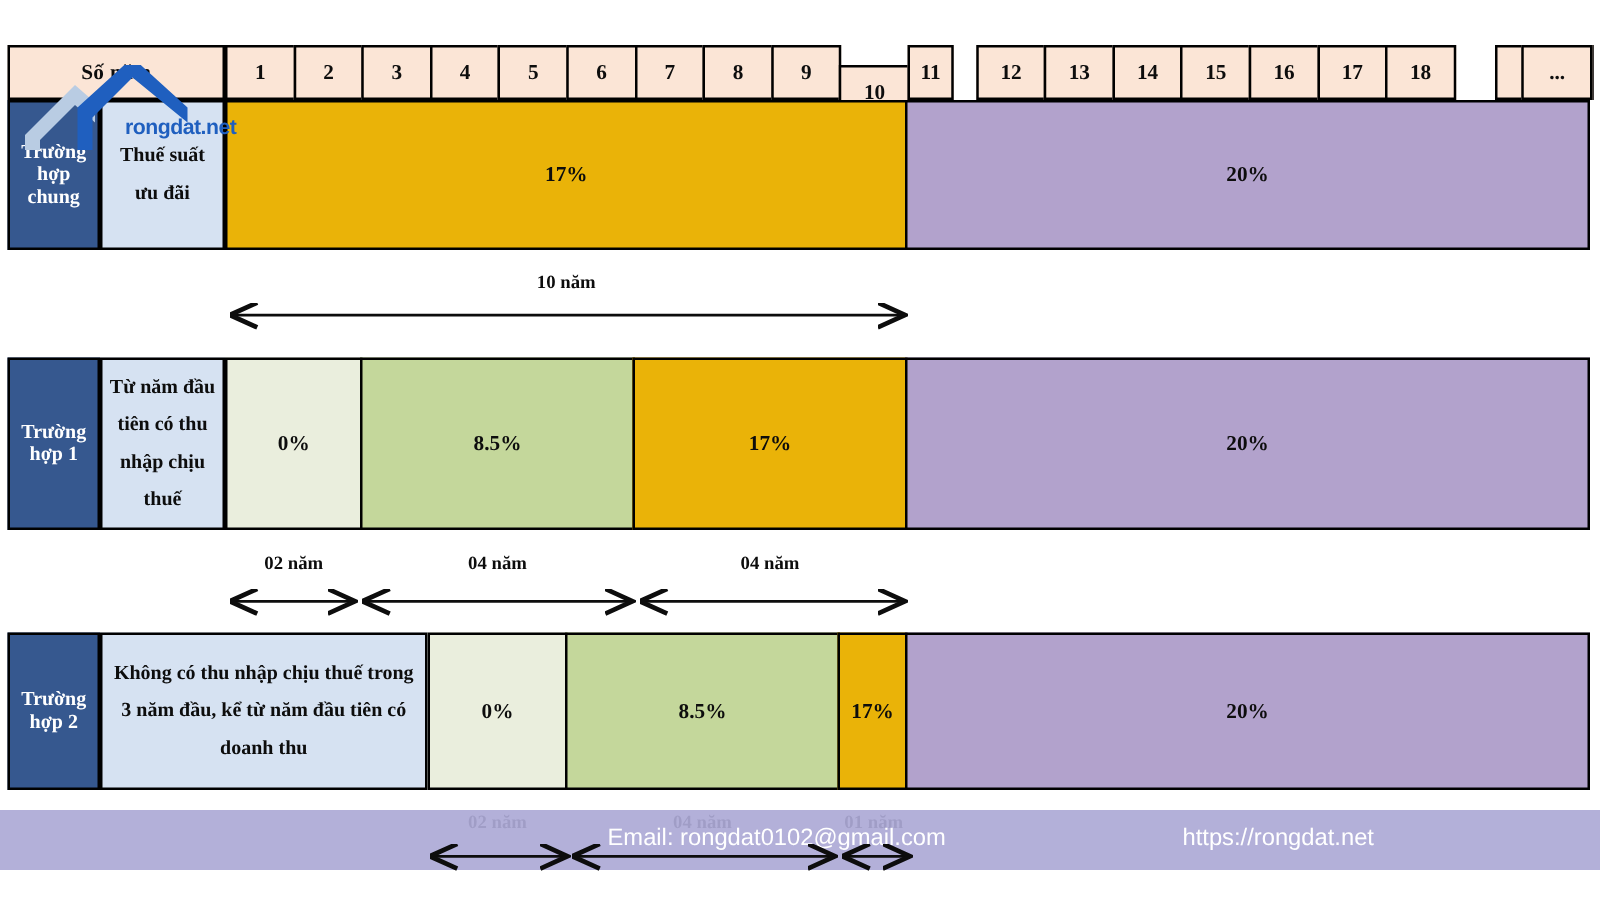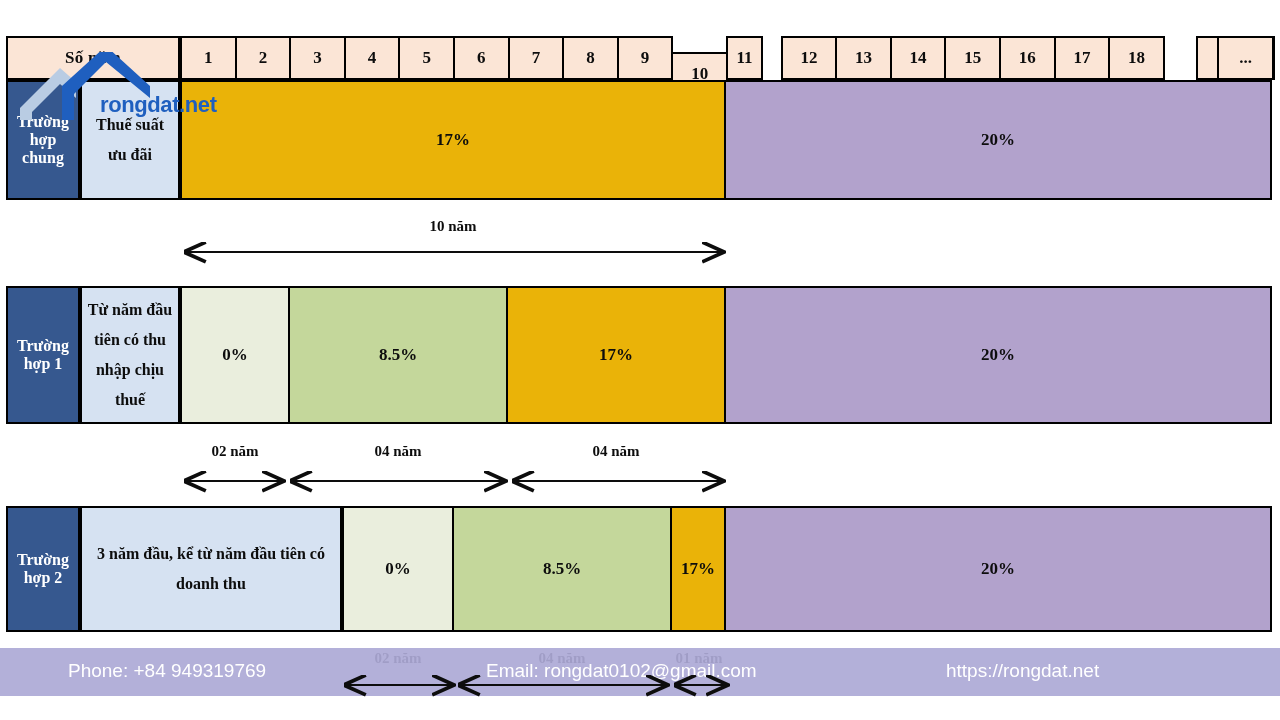--- a/index.html
+++ b/index.html
@@ -77,21 +77,21 @@
   }
   .arrowline { position: absolute; }
 
   
   #logo { position: absolute; left: 14px; top: 52px; width: 250px; height: 80px; }
   #logo-text {
     position: absolute;
     left: 100px; top: 92px;
     font-family: "Liberation Sans", sans-serif;
     font-weight: bold;
-    font-size: 22px;
+    font-size: 17px;
     color: #1F5FBF;
     letter-spacing: -0.4px;
   }
 
   
   #footer {
     position: absolute;
     left: 0; top: 648px;
     width: 1280px; height: 48px;
     background: #ADA9D6;
@@ -181,34 +181,34 @@
     <line x1="12" y1="13" x2="108" y2="13" stroke="#0d0d0d" stroke-width="2.2" marker-start="url(#ahl)" marker-end="url(#ah)"></line>
     <line x1="118" y1="13" x2="330" y2="13" stroke="#0d0d0d" stroke-width="2.2" marker-start="url(#ahl)" marker-end="url(#ah)"></line>
     <line x1="340" y1="13" x2="548" y2="13" stroke="#0d0d0d" stroke-width="2.2" marker-start="url(#ahl)" marker-end="url(#ah)"></line>
   </svg>
 
   <div class="cell case-label" style="left:6px; top:506px; width:74px; height:126px;">
     <span>Trường</span>
     <span>hợp 2</span>
   </div>
   <div class="cell case-desc" style="left:80px; top:506px; width:262px; height:126px;">
+    <span>Không có thu nhập chịu thuế trong</span>
     <span>3 năm đầu, kể từ năm đầu tiên có</span>
     <span>doanh thu</span>
   </div>
   <div class="cell seg seg-zero" style="left:342px; top:506px; width:112px; height:126px;">0%</div>
   <div class="cell seg seg-half" style="left:452px; top:506px; width:220px; height:126px;">8.5%</div>
   <div class="cell seg seg-pref" style="left:670px; top:506px; width:56px; height:126px;">17%</div>
   <div class="cell seg seg-std" style="left:724px; top:506px; width:548px; height:126px;">20%</div>
 
   <div class="arrowlbl" style="left:342px; top:650px; width:112px;">02 năm</div>
   <div class="arrowlbl" style="left:452px; top:650px; width:220px;">04 năm</div>
   <div class="arrowlbl" style="left:664px; top:650px; width:70px;">01 năm</div>
 
   <div id="footer"></div>
-  <div class="footer-txt" style="left:68px;">Phone: +84 949319769</div>
   <div class="footer-txt" style="left:486px;">Email: rongdat0102@gmail.com</div>
   <div class="footer-txt" style="left:946px;">https://rongdat.net</div>
 
   <svg class="arrowline" style="left:336px; top:672px;" width="400" height="26">
     <line x1="10" y1="13" x2="116" y2="13" stroke="#0d0d0d" stroke-width="2.2" marker-start="url(#ahl)" marker-end="url(#ah)"></line>
     <line x1="124" y1="13" x2="330" y2="13" stroke="#0d0d0d" stroke-width="2.2" marker-start="url(#ahl)" marker-end="url(#ah)"></line>
     <line x1="340" y1="13" x2="390" y2="13" stroke="#0d0d0d" stroke-width="2.2" marker-start="url(#ahl)" marker-end="url(#ah)"></line>
   </svg>
 
   <svg id="logo" viewBox="0 0 250 80">

